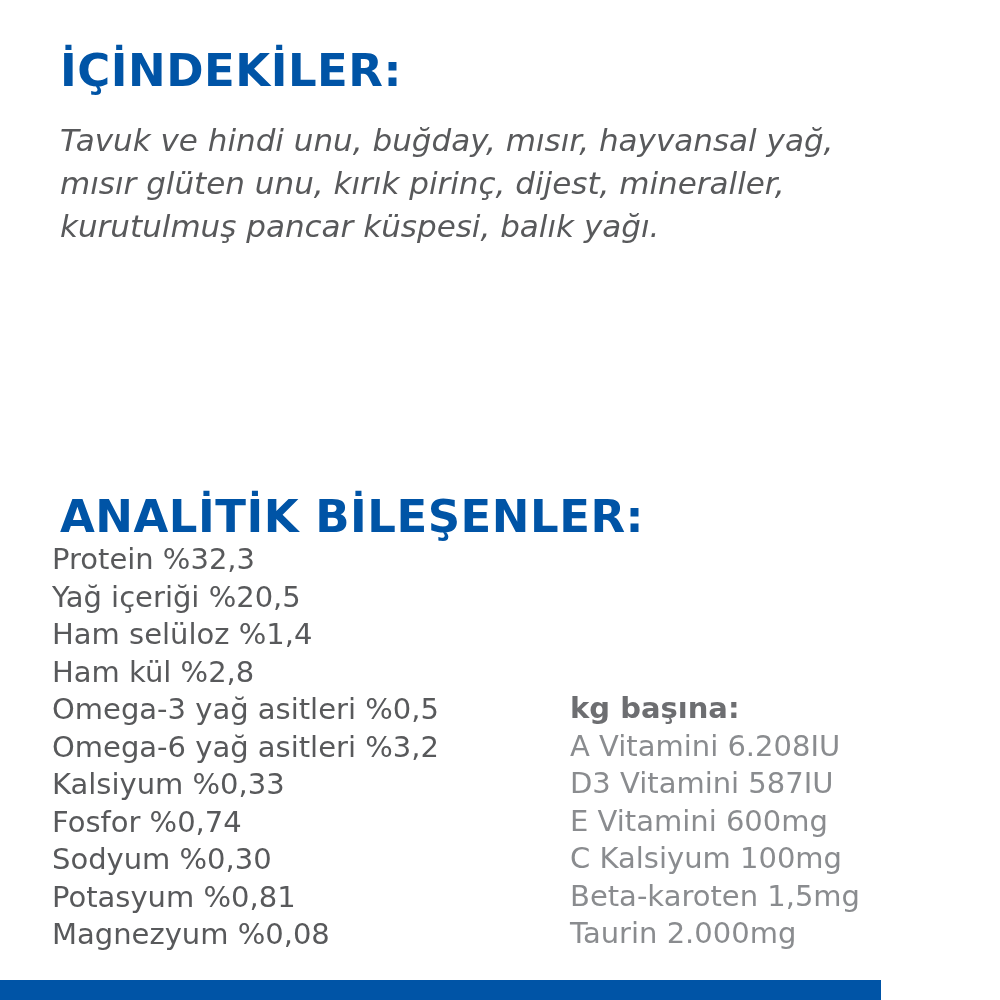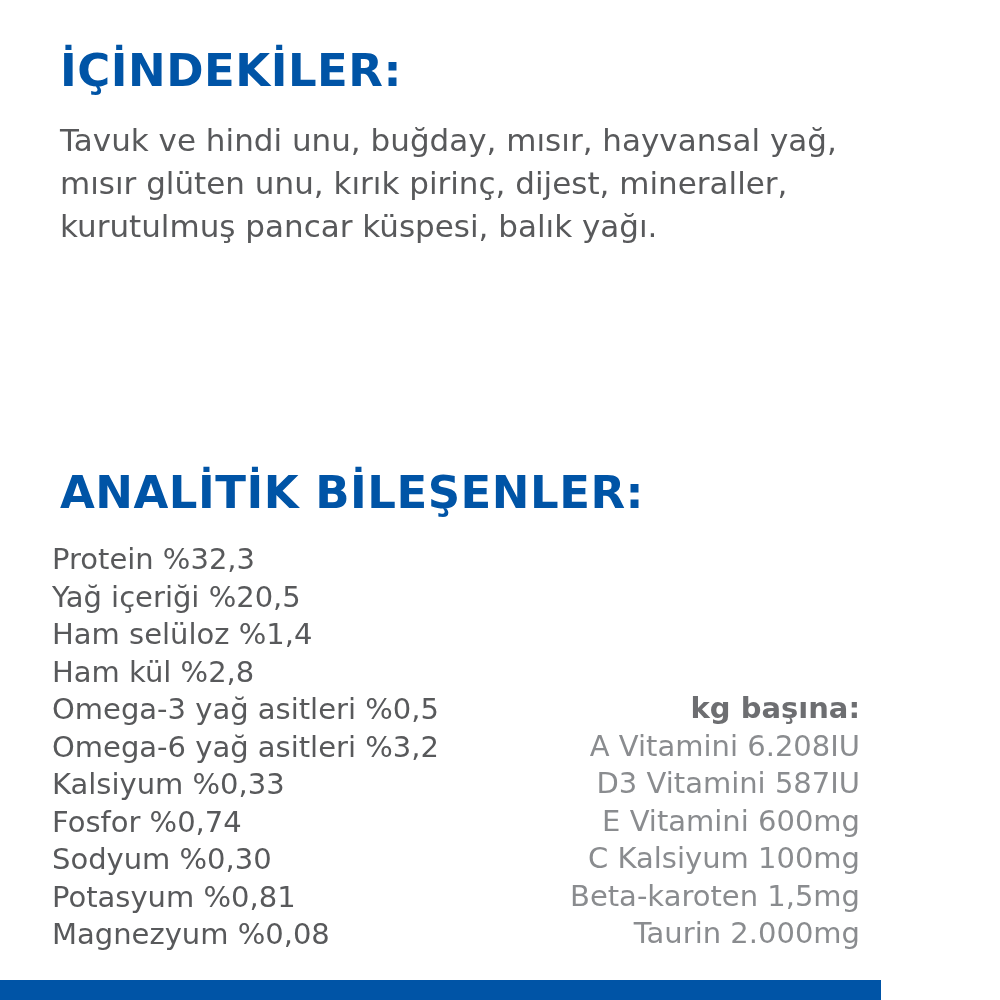--- a/index.html
+++ b/index.html
@@ -19,48 +19,48 @@
     position: absolute;
     left: 60px;
     margin: 0;
     font-size: 45px;
     font-weight: bold;
     letter-spacing: 0.5px;
     color: var(--accent_blue, #0054a6);
     white-space: nowrap;
   }
   .heading-ingredients { top: 44px; }
-  .heading-analytical { top: 466px; }
+  .heading-analytical { top: 490px; }
   .ingredients-text {
     position: absolute;
     left: 60px;
     top: 119px;
     width: 900px;
     font-size: 31px;
     line-height: 43px;
     color: var(--text_dark_gray, #58595b);
     white-space: pre-line;
+    font-style: italic;
   }
   .components-list {
     position: absolute;
     left: 52px;
     top: 541px;
     font-size: 29px;
     line-height: 37.5px;
     color: var(--text_dark_gray, #58595b);
     white-space: nowrap;
   }
   .perkg-section {
     position: absolute;
     left: 570px;
     top: 690px;
     font-size: 29px;
     line-height: 37.5px;
     white-space: nowrap;
-    text-align: right;
   }
   .perkg-heading {
     font-weight: bold;
     color: var(--text_mid_gray, #6d6e71);
   }
   .perkg-list {
     color: var(--text_light_gray, #8a8c8f);
   }
   .bottom-bar {
     position: absolute;

